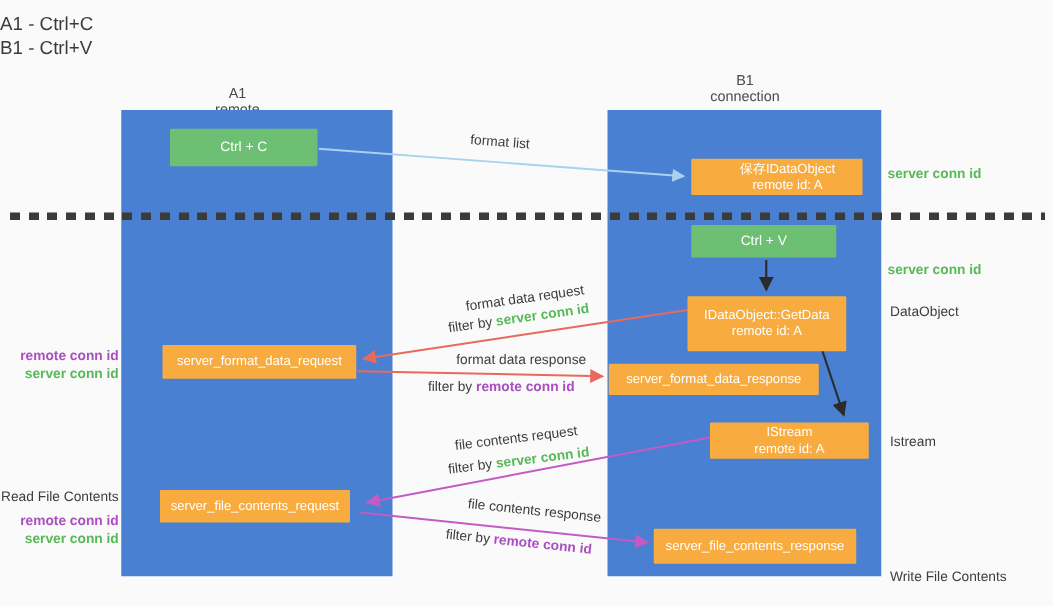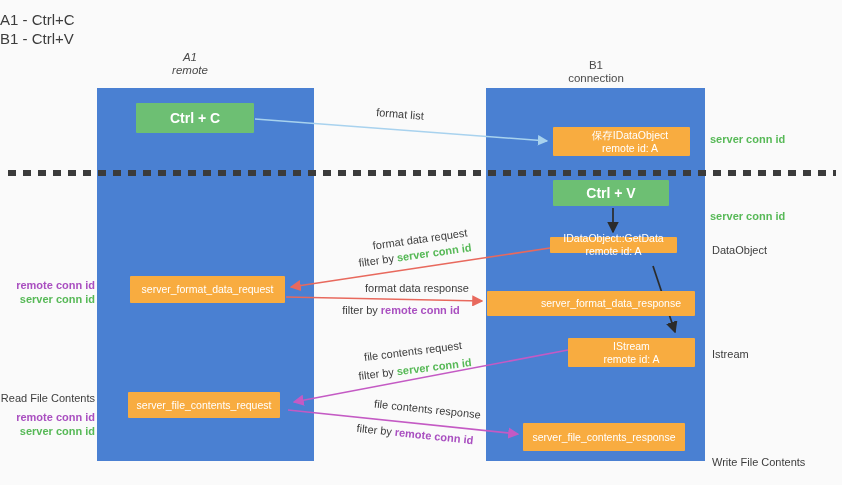--- a/index.html
+++ b/index.html
@@ -17,39 +17,39 @@
     position:absolute; top:170px; left:8px; width:828px; height:6px;
     background:repeating-linear-gradient(90deg,#3b3b3b 0 8px,transparent 8px 15px);
   }
   .node {
     position:absolute; display:flex; flex-direction:column; align-items:center;
     justify-content:center; color:#fff; text-align:center; border-radius:1px;
   }
   .node.orange { background:#f8ac40; }
   .node.green  { background:#6dbf73; }
   .node .ln { line-height:13px; font-size:10.5px; white-space:nowrap; }
-  .node .single { font-size:14px; white-space:nowrap;font-weight:bold; }
+  .node .single { font-size:11px; white-space:nowrap; }
   .lbl { position:absolute; font-size:11px; color:#3d3d3d; white-space:nowrap; }
   .center { text-align:center; }
   .right-align { text-align:right; }
   .bold-green  { color:#57b957; font-weight:bold; }
   .bold-purple { color:#a94fc0; font-weight:bold; }
   svg.arrows { position:absolute; left:0; top:0; pointer-events:none; }
 </style>
 </head>
 <body>
 
 <div class="stage">
 
   <div class="title">
     <div>A1 - Ctrl+C</div>
     <div>B1 - Ctrl+V</div>
   </div>
 
-  <div class="col-header" style="left:130px; top:51px; width:120px;font-style:italic;">
+  <div class="col-header" style="left:130px; top:69px; width:120px;">
     <div>A1</div>
     <div>remote</div>
   </div>
   <div class="col-header" style="left:536px; top:59px; width:120px;">
     <div>B1</div>
     <div>connection</div>
   </div>
 
   <div class="lifeline" style="left:97px; width:217px;"></div>
   <div class="lifeline" style="left:486px; width:219px;"></div>
@@ -86,30 +86,30 @@
 
   <div class="node orange" style="left:553px; top:127px; width:120px; height:29px;padding-left:17px;">
     <div class="ln">保存IDataObject</div>
     <div class="ln">remote id: A</div>
   </div>
 
   <div class="node green" style="left:553px; top:180px; width:116px; height:26px;">
     <div class="single">Ctrl + V</div>
   </div>
 
-  <div class="node orange" style="left:550px; top:237px; width:127px; height:16px;">
+  <div class="node orange" style="left:550px; top:237px; width:127px; height:44px;">
     <div class="ln">IDataObject::GetData</div>
     <div class="ln">remote id: A</div>
   </div>
 
   <div class="node orange" style="left:130px; top:276px; width:155px; height:27px;">
     <div class="ln">server_format_data_request</div>
   </div>
 
-  <div class="node orange" style="left:487px; top:291px; width:168px; height:25px;padding-left:40px;">
+  <div class="node orange" style="left:487px; top:291px; width:168px; height:25px;">
     <div class="ln">server_format_data_response</div>
   </div>
 
   <div class="node orange" style="left:568px; top:338px; width:127px; height:29px;">
     <div class="ln">IStream</div>
     <div class="ln">remote id: A</div>
   </div>
 
   <div class="node orange" style="left:128px; top:392px; width:152px; height:26px;">
     <div class="ln">server_file_contents_request</div>

